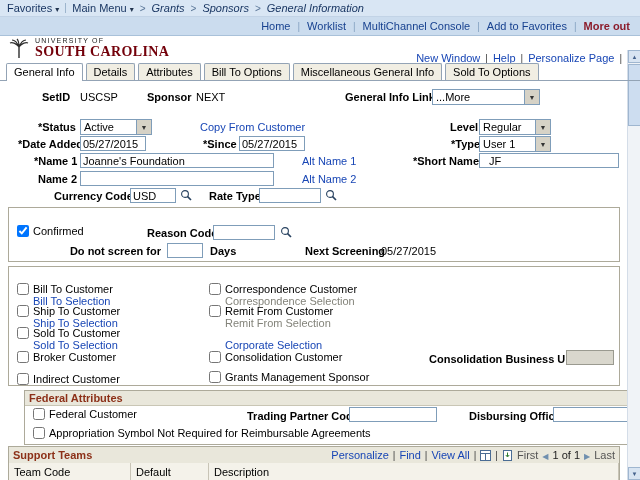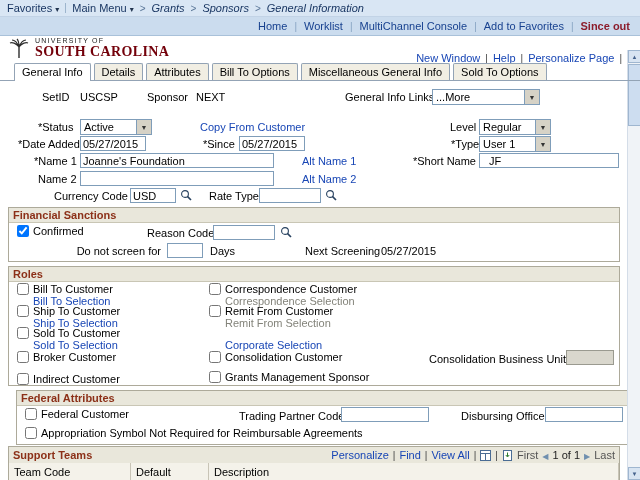--- a/index.html
+++ b/index.html
@@ -1,20 +1,20 @@
 <!DOCTYPE html>
 <html><head>
 <meta charset="utf-8">
 <style>
   html,body{margin:0;padding:0;background:#fff;}
   .screen{position:relative;width:640px;height:480px;overflow:hidden;background:#fff;
           font-family:"Liberation Sans",sans-serif;font-size:11px;color:#000;}
   .abs{position:absolute;}
   .lnk{color:#1846b5;cursor:pointer;text-decoration:none;}
-  .flabel{position:absolute;font-weight:normal;white-space:nowrap;}
+  .flabel{position:absolute;font-weight:bold;white-space:nowrap;}
   .ftext{position:absolute;white-space:nowrap;}
   .lnka{position:absolute;color:#1846b5;cursor:pointer;white-space:nowrap;}
   .graytxt{position:absolute;color:#83837a;white-space:nowrap;}
 
   
   .bar1{position:absolute;left:0;top:0;width:640px;height:17px;background:#d9e6f4;
         border-bottom:1px solid #c2d3e6;display:flex;align-items:center;gap:6px;
         padding:0 7px;box-sizing:border-box;color:#15325f;}
   .menu-item{display:flex;align-items:center;gap:3px;cursor:pointer;}
   .caret::before{content:"▾";font-size:8px;color:#22344f;}
@@ -33,21 +33,21 @@
   .logo{display:flex;align-items:center;gap:5px;}
   .l1{font-size:7px;letter-spacing:1.2px;color:#222;}
   .l2{font-family:"Liberation Serif",serif;font-size:14px;font-weight:bold;color:#73000a;letter-spacing:.4px;}
 
   
   .plinks{display:flex;align-items:center;gap:5px;}
   .psep2::before{content:"|";color:#444;font-size:10px;}
 
   
   .tabbar{position:absolute;left:0;top:64px;width:640px;height:16px;display:flex;
-          align-items:flex-end;padding-left:14px;box-sizing:border-box;}
+          align-items:flex-end;padding-left:6px;box-sizing:border-box;}
   .tab{border:1px solid #93a3b5;border-bottom:none;background:#f1eee3;padding:2px 7px 2px 7px;
        margin-right:3px;border-radius:2px 2px 0 0;position:relative;z-index:2;cursor:pointer;white-space:nowrap;}
   .tab.active{background:#fff;margin-bottom:-1px;padding-bottom:3px;}
   .tabline{position:absolute;left:0;top:80px;width:640px;height:0;border-top:1px solid #93a3b5;z-index:1;}
 
   
   .ipt{position:absolute;height:15px;border:1px solid #7f9db9;background:#fff;
        font-family:"Liberation Sans",sans-serif;font-size:11px;padding:0 2px;box-sizing:border-box;}
   .ipt.dis{background:#d9d7cd;border-color:#9a9a90;}
   .sel{position:absolute;height:16px;border:1px solid #7f9db9;background:#fff;display:flex;
@@ -119,21 +119,21 @@
 
   <div class="bar2">
     <span class="lnk">Home</span>
     <span class="psep"></span>
     <span class="lnk">Worklist</span>
     <span class="psep"></span>
     <span class="lnk">MultiChannel Console</span>
     <span class="psep"></span>
     <span class="lnk">Add to Favorites</span>
     <span class="psep"></span>
-    <span class="signout" style="font-weight:bold">Since out</span>
+    <span class="signout" style="font-weight:bold">More out</span>
   </div>
 
   <div class="abs logo" style="left:8px;top:37px">
     <svg width="22" height="22" viewBox="0 0 22 22">
       <path d="M11 20 V9" stroke="#2d2d2d" stroke-width="1.4" fill="none"></path>
       <path d="M11 9 C8 5,4 4,2 5 M11 9 C9 4,6 2,4 2 M11 9 C11 4,10 2,9 1 M11 9 C13 4,16 2,18 2 M11 9 C14 5,18 4,20 5" stroke="#2d2d2d" stroke-width="1.1" fill="none"></path>
     </svg>
     <div class="logo-txt">
       <div class="l1">UNIVERSITY OF</div>
       <div class="l2">SOUTH CAROLINA</div>
@@ -212,46 +212,40 @@
   <span class="flabel" style="left:209px;top:190px">Rate Type</span>
   <input class="ipt" style="left: 259px; top: 188px; width: 62px;" value="">
   <span class="mag" style="left:325px;top:189px">
     <svg width="12" height="12" viewBox="0 0 12 12">
         <circle cx="5" cy="5" r="3.4" fill="#fff" stroke="#27415f" stroke-width="1.1"></circle>
         <line x1="7.6" y1="7.6" x2="11" y2="11" stroke="#27415f" stroke-width="1.6"></line>
       </svg>
   </span>
 
   <div class="sect" style="left:8px;top:207px;width:612px;height:55px">
-    <div class="sect-h">
-      <span class="sect-t">Financial Sanctions</span>
-    </div>
     <label class="chk" style="left:8px;top:17px">
       <input type="checkbox" checked="" style="">
       <span>Confirmed</span>
     </label>
     <span class="flabel" style="left:138px;top:19px">Reason Code</span>
     <input class="ipt" style="left: 204px; top: 17px; width: 62px;" value="">
     <span class="mag" style="left:271px;top:18px">
       <svg width="12" height="12" viewBox="0 0 12 12">
           <circle cx="5" cy="5" r="3.4" fill="#fff" stroke="#27415f" stroke-width="1.1"></circle>
           <line x1="7.6" y1="7.6" x2="11" y2="11" stroke="#27415f" stroke-width="1.6"></line>
         </svg>
     </span>
     <span class="flabel" style="left:52px;top:37px;width:100px;text-align:right">Do not screen for</span>
     <input class="ipt" style="left: 158px; top: 35px; width: 36px;" value="">
     <span class="flabel" style="left:201px;top:37px">Days</span>
     <span class="flabel" style="left:296px;top:37px">Next Screening</span>
     <span class="ftext" style="left:372px;top:37px">05/27/2015</span>
   </div>
 
   <div class="sect" style="left:8px;top:266px;width:612px;height:120px">
-    <div class="sect-h">
-      <span class="sect-t">Roles</span>
-    </div>
 
     <label class="chk" style="left:8px;top:16px">
       <input type="checkbox" style="">
       <span>Bill To Customer</span>
     </label>
     <span class="lnka" style="left:24px;top:28px">Bill To Selection</span>
 
     <label class="chk" style="left:8px;top:38px">
       <input type="checkbox" style="">
       <span>Ship To Customer</span>
@@ -294,21 +288,21 @@
     </label>
     <span class="flabel" style="left:420px;top:86px">Consolidation Business Unit</span>
     <input class="ipt dis" style="left: 557px; top: 83px; width: 48px;" disabled="" value="">
 
     <label class="chk" style="left:200px;top:104px">
       <input type="checkbox" style="">
       <span>Grants Management Sponsor</span>
     </label>
   </div>
 
-  <div class="sect" style="left:16px;top:390px;width:612px;height:55px">
+  <div class="sect" style="left:24px;top:390px;width:612px;height:55px">
     <div class="sect-h">
       <span class="sect-t">Federal Attributes</span>
     </div>
     <label class="chk" style="left:8px;top:17px">
       <input type="checkbox" style="">
       <span>Federal Customer</span>
     </label>
     <span class="flabel" style="left:222px;top:19px">Trading Partner Code</span>
     <input class="ipt" style="left: 324px; top: 16px; width: 88px;" value="">
     <span class="flabel" style="left:444px;top:19px">Disbursing Office</span>

